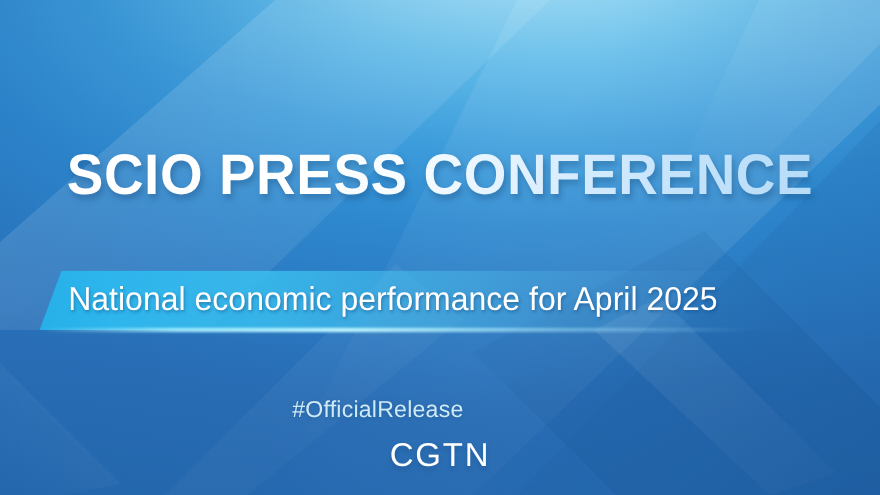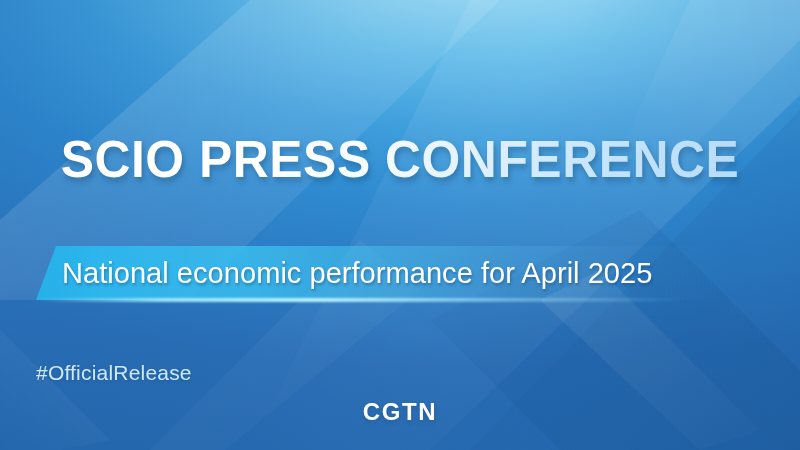--- a/index.html
+++ b/index.html
@@ -133,35 +133,35 @@
     transform-origin: 0 50%;
     text-shadow: 1px 2px 3px rgba(16,62,110,0.45);
   }
 
   
   .hashtag {
     position: absolute;
     left: 0;
     top: 361px;
     width: 687px;
+    text-align: center;
     font-size: 21px;
     font-weight: normal;
     color: #cfeaf7;
     letter-spacing: 0.2px;
     text-shadow: 0 1px 3px rgba(20,70,120,0.30);
-    padding-left: 36px;
   }
   .brand {
     position: absolute;
     left: 0;
     top: 398px;
     width: 800px;
     text-align: center;
-    font-size: 24px;
-    font-weight: bold;
+    font-size: 30px;
+    font-weight: normal;
     color: #ffffff;
     letter-spacing: 1.6px;
     text-shadow: 0 2px 4px rgba(20,70,120,0.35);
   }
 </style>
 </head>
 <body>
 
 <div class="stage">
 

